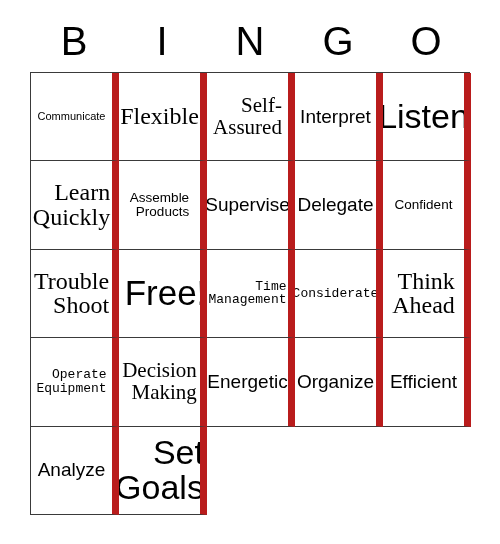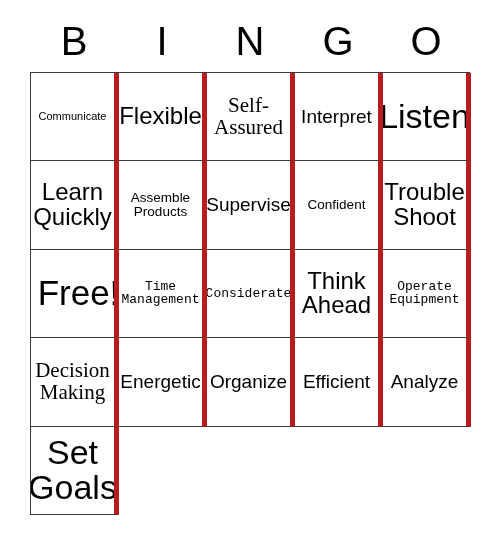--- a/index.html
+++ b/index.html
@@ -42,44 +42,44 @@
   
   #bingo-grid {
     display: grid;
     grid-template-columns: repeat(5, 88px);
     grid-template-rows: repeat(5, 88.4px);
     border-top: 1px solid #3a3a3a;
     border-left: 1px solid #3a3a3a;
     background: #ffffff;
   }
   .bingo-cell {
-    border-right: 5px solid #b91c1c;
+    border-right: 7px solid #b91c1c;
     border-bottom: 1px solid #3a3a3a;
     display: flex;
     align-items: center;
     justify-content: center;
-    text-align: center;
+    text-align: right;
     padding: 0 1px;
     box-sizing: border-box;
     overflow: hidden;
   }
   .cell-text {
     line-height: 1.04;
     font-weight: 400;
     white-space: pre-line;
     display: block;
   }
 
   
   .s-xs   { font-size: 11px; }
   .s-sm   { font-size: 13px; font-family: Liberation Mono, monospace; }
   .s-md   { font-size: 13.5px; }
   .s-lg   { font-size: 19px; }
   .s-xl   { font-size: 21px; font-family: Liberation Serif, serif; }
-  .s-xxl  { font-size: 24px; }
+  .s-xxl  { font-size: 24px; font-family: Liberation Serif, serif; }
   .s-huge { font-size: 34px; }
   .s-free { font-size: 35px; margin-left: 12px; }
 </style>
 </head>
 <body>
 
 <div id="bingo-card">
 
   <div id="bingo-header">
     <div class="header-letter">B</div>
@@ -109,20 +109,23 @@
       <div class="bingo-cell">
         <span class="cell-text s-xxl">Learn
 Quickly</span>
       </div>
       <div class="bingo-cell">
         <span class="cell-text s-md">Assemble
 Products</span>
       </div>
       <div class="bingo-cell">
         <span class="cell-text s-lg">Supervise</span>
+      </div>
+      <div class="bingo-cell">
+        <span class="cell-text s-lg">Delegate</span>
       </div>
       <div class="bingo-cell">
         <span class="cell-text s-md">Confident</span>
       </div>
       <div class="bingo-cell">
         <span class="cell-text s-xxl">Trouble
 Shoot</span>
       </div>
       <div class="bingo-cell">
         <span class="cell-text s-free">Free!</span>

